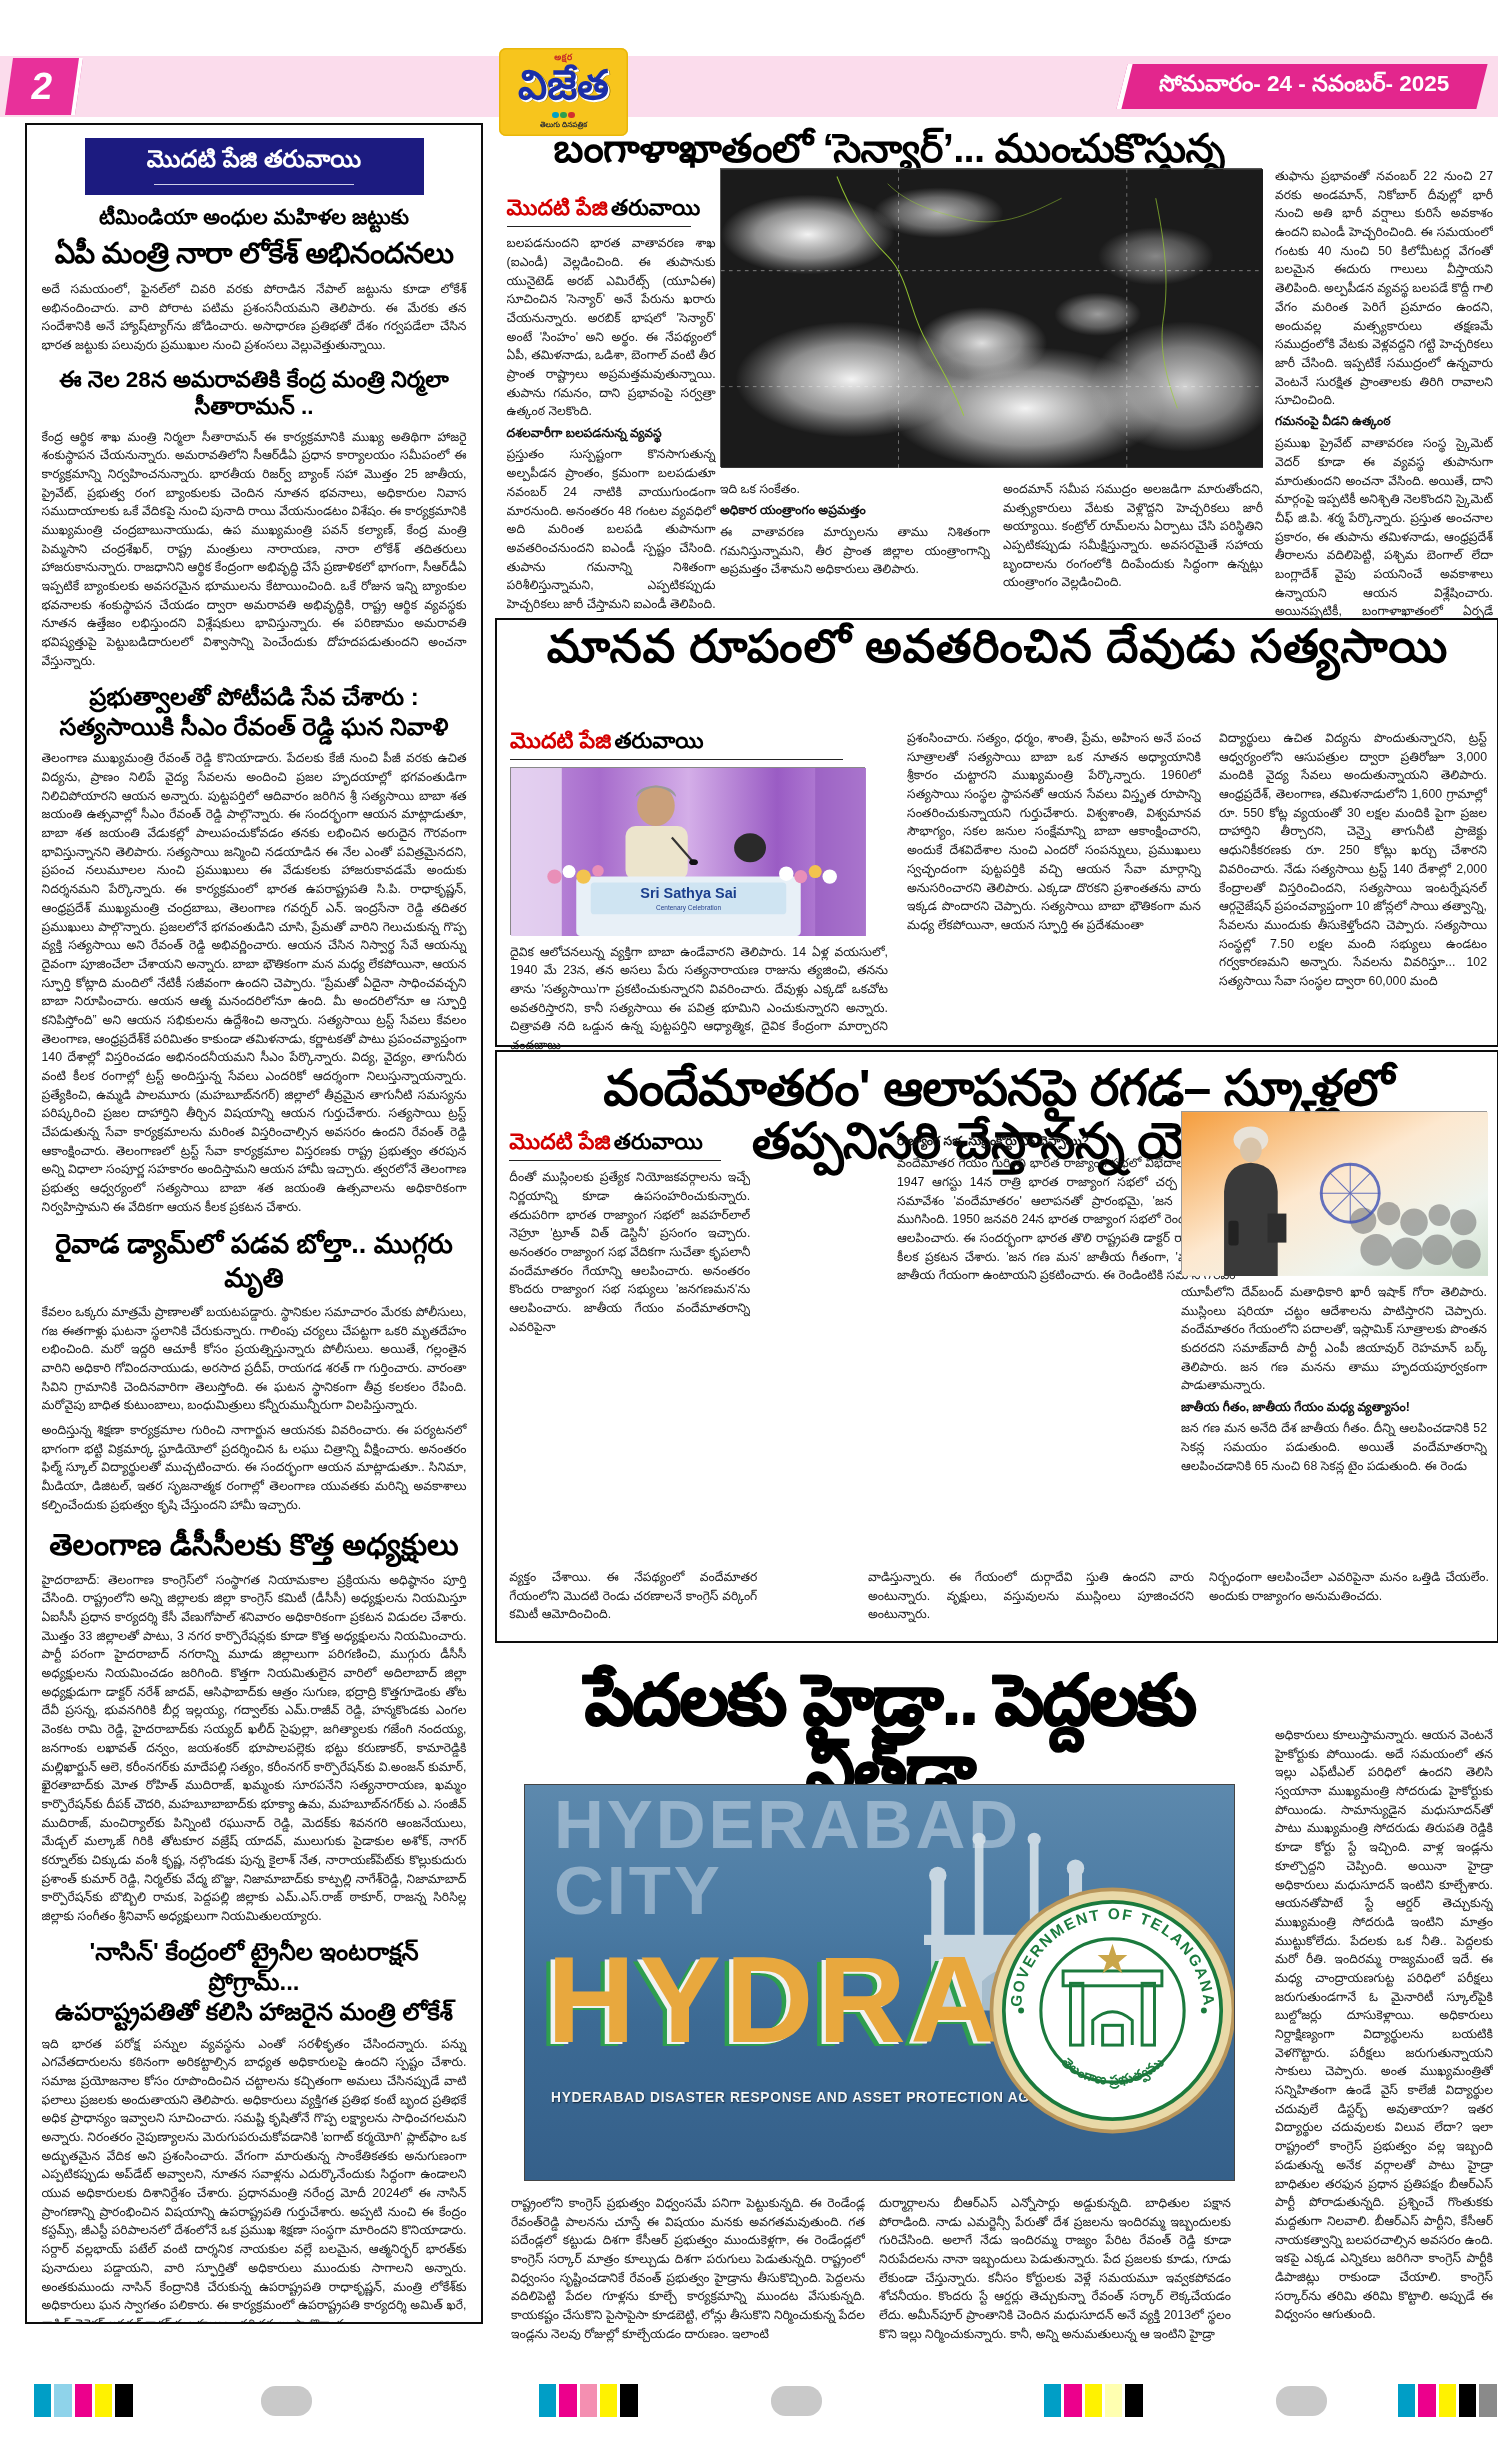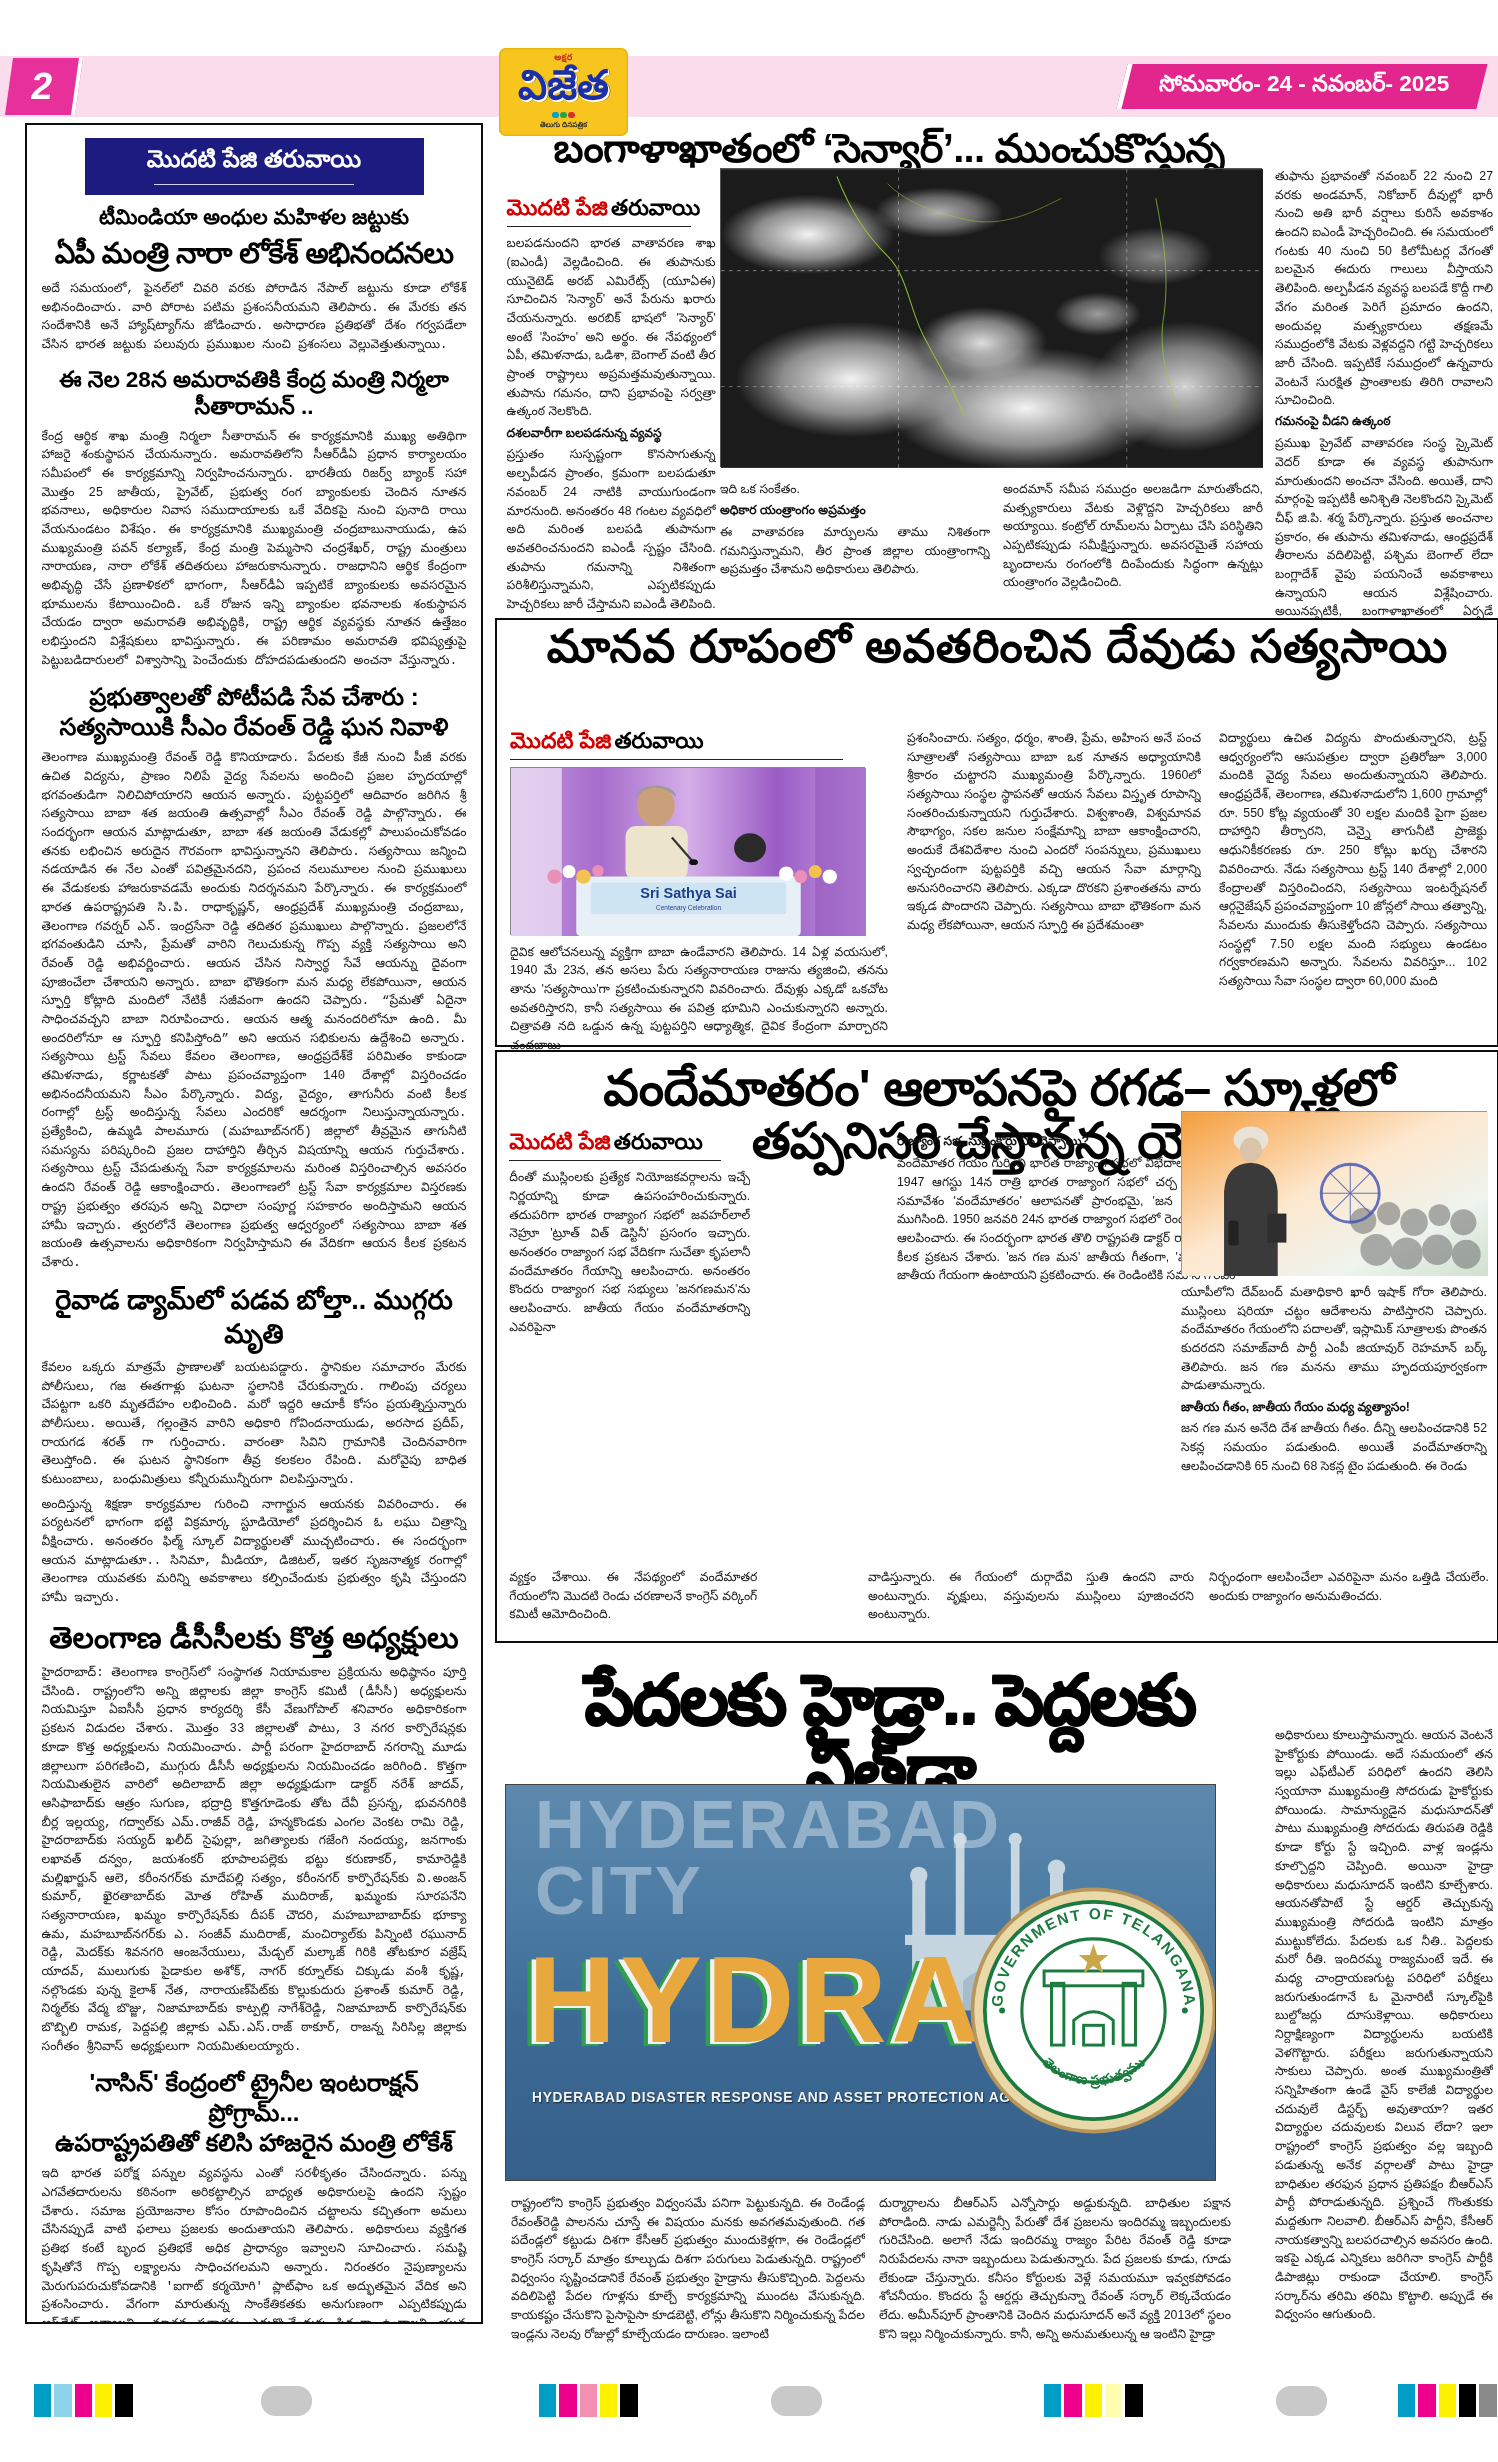--- a/index.html
+++ b/index.html
@@ -43,21 +43,21 @@
   
   .leftcol { left:25px; top:123px; width:458px; height:2201px; border:2.2px solid #0d0d0d;
     background:#fff; padding:10px 14.5px; overflow:hidden; }
   .bluebox { width:339px; margin:2.9px auto 10px auto; background:#1c1b80; color:#fff;
     text-align:center; font-size:24px; font-weight:800; padding:7.3px 2.9px 10px 2.9px; }
   .bluebox .ul { display:block; width:60%; margin:4.4px auto 0 auto; border-top:0.7px solid #cfcfe8; }
   .lc-k { font-size:21px; margin:7.3px 0 4.4px 0; }
   .lc-h1 { font-size:29px; letter-spacing:-0.7px; margin:4.4px 0 10px 0; line-height:1.1; }
   .lc-h2 { font-size:22.5px; margin:11.6px 0 7.3px 0; line-height:1.2; }
   .lc-h3 { font-size:24px; margin:11.6px 0 7.3px 0; line-height:1.25; }
-  .lc-body { margin-bottom:5.8px;font-family:Liberation Mono, monospace; }
+  .lc-body { margin-bottom:5.8px; }
   
   .cy { left:495px; top:123px; width:1004px; height:493px; }
   .cy-h { left:11.6px; top:4.4px; width:765px; font-size:40px; line-height:1.05; letter-spacing:-0.7px; }
   .cy-c1 { left:11.6px; top:73px; width:209px; height:412px; }
   .cy-img { left:225px; top:45px; width:542px; height:299px; border:0.7px solid #555; }
   .cy-ba { left:225px; top:357px; width:270px; height:131px; }
   .cy-bb { left:508px; top:357px; width:260px; height:131px; }
   .cy-c4 { left:780px; top:44px; width:218px; height:444px; }
   
   .sa { left:495px; top:618px; width:1004px; height:429px; border:2.2px solid #0d0d0d; background:#fff; }
@@ -73,21 +73,21 @@
   .va-c2 { left:400px; top:78px; width:347px; height:429px; }
   .va-img { left:684px; top:59px; width:306px; height:164px; border:0.7px solid #999; }
   .va-c3 { left:684px; top:231px; width:306px; height:278px; }
   .va-f1 { left:12.3px; top:516px; width:248px; height:67px; }
   .va-f2 { left:371px; top:516px; width:326px; height:67px; }
   .va-f3 { left:712px; top:516px; width:280px; height:67px; }
   
   .hy { left:495px; top:1646px; width:1004px; height:734px; }
   .hy-h { left:10px; top:19px; width:769px; font-size:69px; line-height:1.0; letter-spacing:-1.5px;
     text-shadow:1.5px 0 0 #000, 0 1.5px 0 #000; }
-  .hy-img { left:10px; top:138px; width:711px; height:397px; overflow:hidden; border:0.7px solid #444;
+  .hy-img { left:29px; top:138px; width:711px; height:397px; overflow:hidden; border:0.7px solid #444;
     background:linear-gradient(180deg,#5d89ad 0%,#4a7aa3 35%,#3c6a94 60%,#35608a 100%); }
   .hy-city { position:absolute; left:29px; top:7.3px; width:508px; color:#dfe9f2; opacity:.45;
     font-size:69px; font-weight:900; line-height:.95; letter-spacing:2.9px; }
   .hy-logo { position:absolute; left:22px; top:145px; font-size:122px; font-weight:900;
     color:#e8a83e; letter-spacing:4.4px;
     text-shadow:-4.4px 2.2px 0 #f2f2f2, -8.7px 4.4px 0 #2e9e4f; }
   .hy-sub { position:absolute; left:26px; top:305px; color:#f2f5f7; font-size:13.8px; font-weight:800;
     letter-spacing:0.7px; text-shadow:0.7px 0.7px 1.5px #123; }
   .hy-r { left:780px; top:80px; width:218px; height:645px; }
   .hy-b1 { left:16px; top:548px; width:354px; height:181px; }

